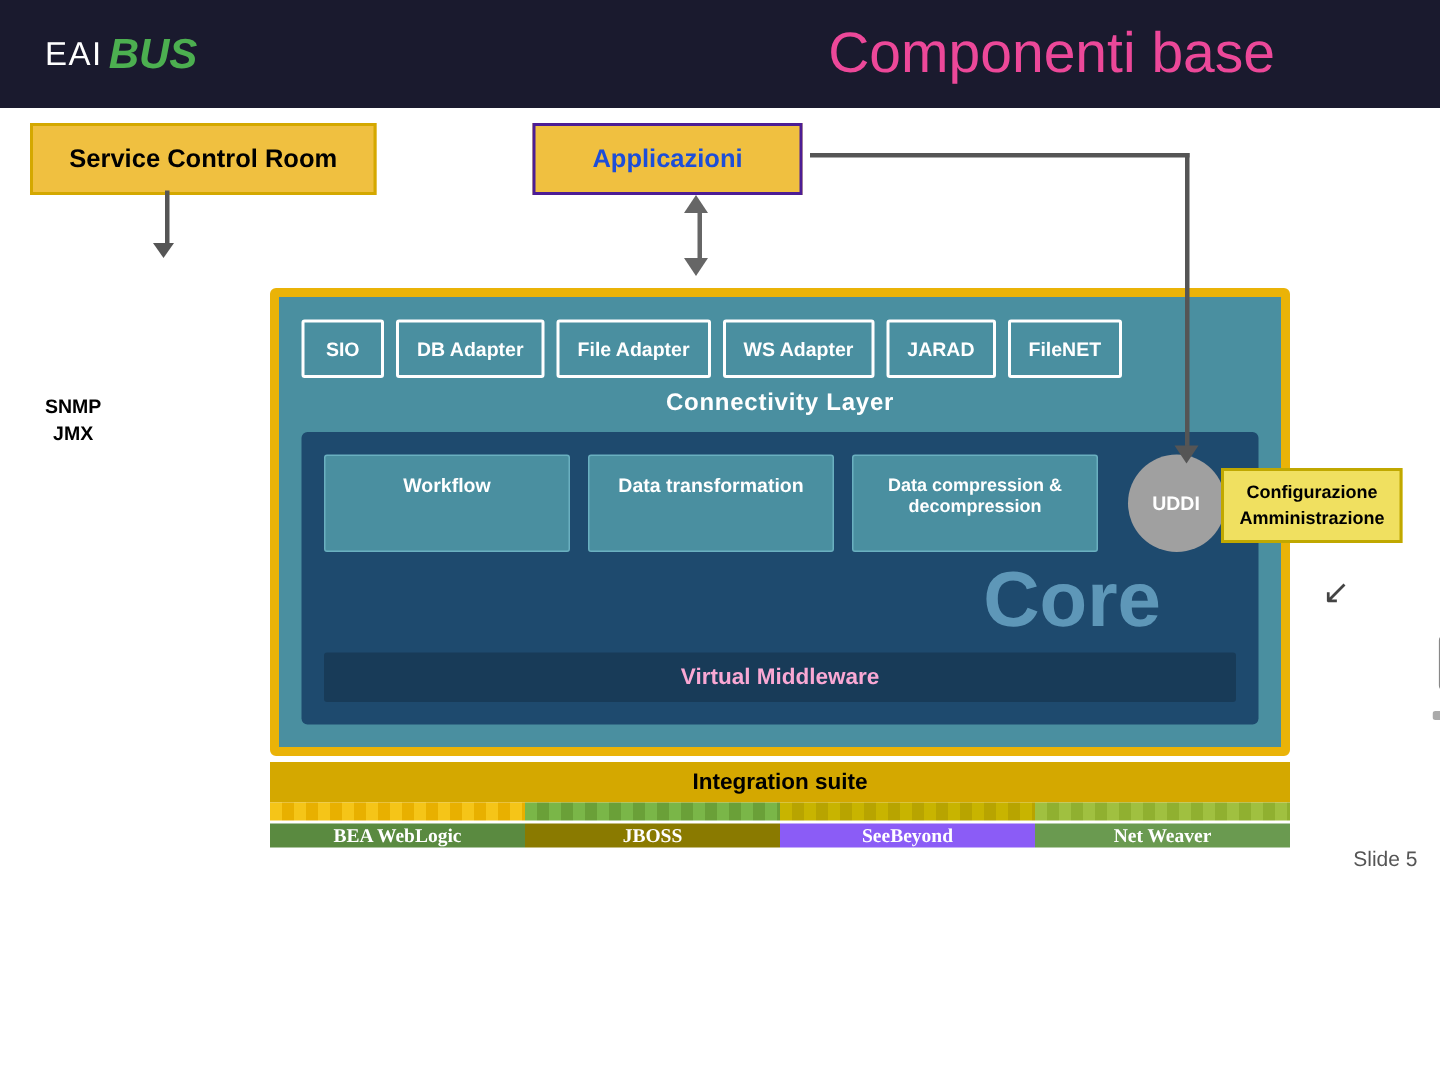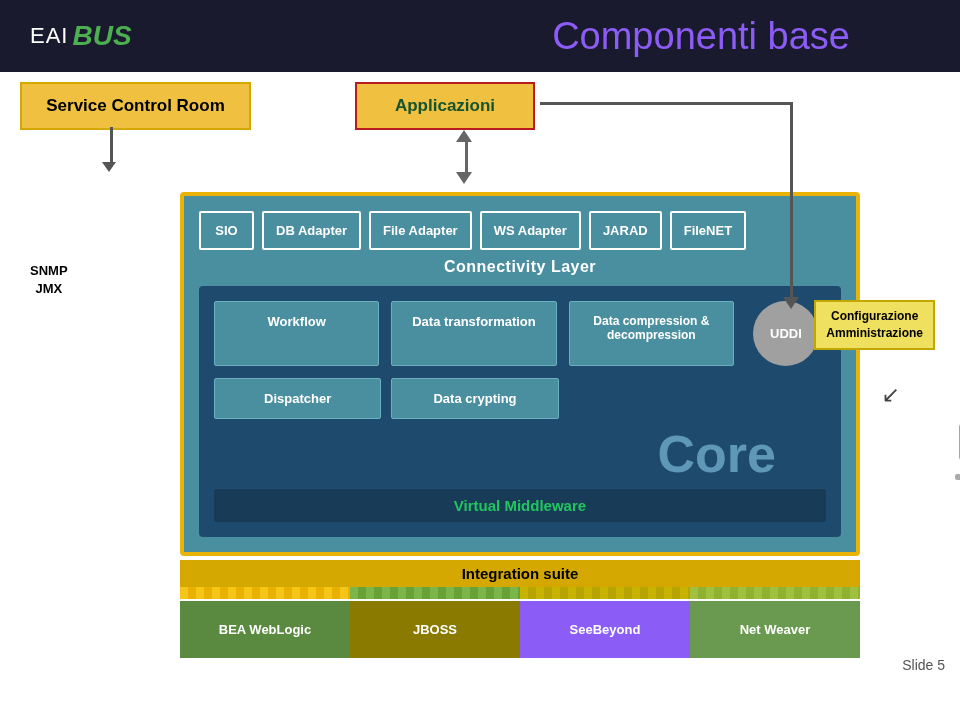--- a/index.html
+++ b/index.html
@@ -31,21 +31,21 @@
       font-weight: normal;
       letter-spacing: 1px;
     }
     .logo-bus {
       color: #4CAF50;
       font-size: 28px;
       font-weight: 900;
       font-style: italic;
     }
     .page-title {
-      color: #8b5cf6;
+      color: #ec4899;
       font-size: 38px;
       font-weight: 300;
       margin-left: auto;
       margin-right: 80px;
     }
 
     
     .content {
       padding: 20px 30px;
       position: relative;
@@ -60,36 +60,36 @@
       font-size: 17px;
       font-weight: bold;
       color: #000;
       position: relative;
       top: 0;
       left: 0;
     }
 
     .applicazioni-box {
       background: #f0c040;
-      border: 2px solid #b91c1c;
+      border: 2px solid #4c1d95;
       padding: 12px 30px;
       min-width: 180px;
       text-align: center;
       font-size: 17px;
       font-weight: bold;
-      color: #14532d;
+      color: #1d4ed8;
       position: absolute;
       left: 330px;
       top: 0;
     }
 
     
     .outer-frame {
       background: #4a8fa0;
-      border: 4px solid #eab308;
+      border: 6px solid #eab308;
       border-radius: 4px;
       padding: 15px;
       position: relative;
       margin-left: 150px;
       margin-right: 0;
       width: 680px;
     }
 
     
     .adapter-row {
@@ -165,21 +165,21 @@
       font-size: 52px;
       font-weight: 900;
       opacity: 0.7;
       margin-right: 30px;
     }
 
     
     .vm-label {
       background: rgba(0,0,0,0.2);
       text-align: center;
-      color: #22c55e;
+      color: #f9a8d4;
       font-size: 15px;
       font-weight: bold;
       padding: 8px;
       margin-top: 5px;
       border-radius: 2px;
     }
 
     
     .snmp-label {
       position: absolute;
@@ -211,22 +211,23 @@
       margin-left: 150px;
       width: 680px;
       margin-top: 0;
     }
 
     .int-item {
       flex: 1;
       text-align: center;
       font-size: 13px;
       font-weight: bold;
-      padding: 21px 5px;
-      color: #fff;
+      padding: 0 5px;
+      color: #fff;
+      font-family: Liberation Serif, serif;
     }
     .int-item.bea { background: #5a8a40; }
     .int-item.jboss { background: #8a7a00; }
     .int-item.seebeyond { background: #8b5cf6; }
     .int-item.netweaver { background: #6a9a50; }
 
     
     .slide-number {
       position: absolute;
       bottom: 10px;
@@ -373,37 +374,31 @@
 
         <div style="display:grid; grid-template-columns: 1fr 1fr 1fr 80px; gap:12px; margin-bottom:12px;">
           <div class="component-box">Workflow</div>
           <div class="component-box">Data transformation</div>
           <div class="component-box" style="font-size:12px;">Data compression &amp; decompression</div>
           <div style="display:flex;align-items:flex-start;justify-content:center;">
             <div class="uddi-circle">UDDI</div>
           </div>
         </div>
 
-        <div style="display:grid; grid-template-columns: 1fr 1fr 1fr 80px; gap:10px; margin-bottom:15px;">
-          <div class="component-box">Dispatcher</div>
-          <div class="component-box">Data crypting</div>
-          <div class="component-box transparent"></div>
-          <div></div>
-        </div>
 
         <div style="display:flex; align-items:center; justify-content:flex-end; padding-right:20px; margin-top:-10px;">
           <div class="core-text">Core</div>
         </div>
 
         <div class="vm-label">Virtual Middleware</div>
       </div>
 
     </div>
 
-    <div style="position:absolute; right:-5px; top:108px; background:#f0e060; border:2px solid #c0a800; padding:6px 10px; font-size:12px; font-weight:bold; text-align:center; line-height:1.4; z-index:20;">
+    <div style="position:absolute; right:-5px; top:120px; background:#f0e060; border:2px solid #c0a800; padding:6px 10px; font-size:12px; font-weight:bold; text-align:center; line-height:1.4; z-index:20;">
       <span style="white-space:pre;">Configurazione
 Amministrazione</span>
     </div>
 
     <div style="position:absolute; right:30px; top:190px; font-size:22px; color:#444; z-index:20;">↙</div>
 
     <div class="console-area" style="position:absolute; right:-95px; top:230px; text-align:center;">
       
       <svg width="70" height="60" viewBox="0 0 70 60">
 

